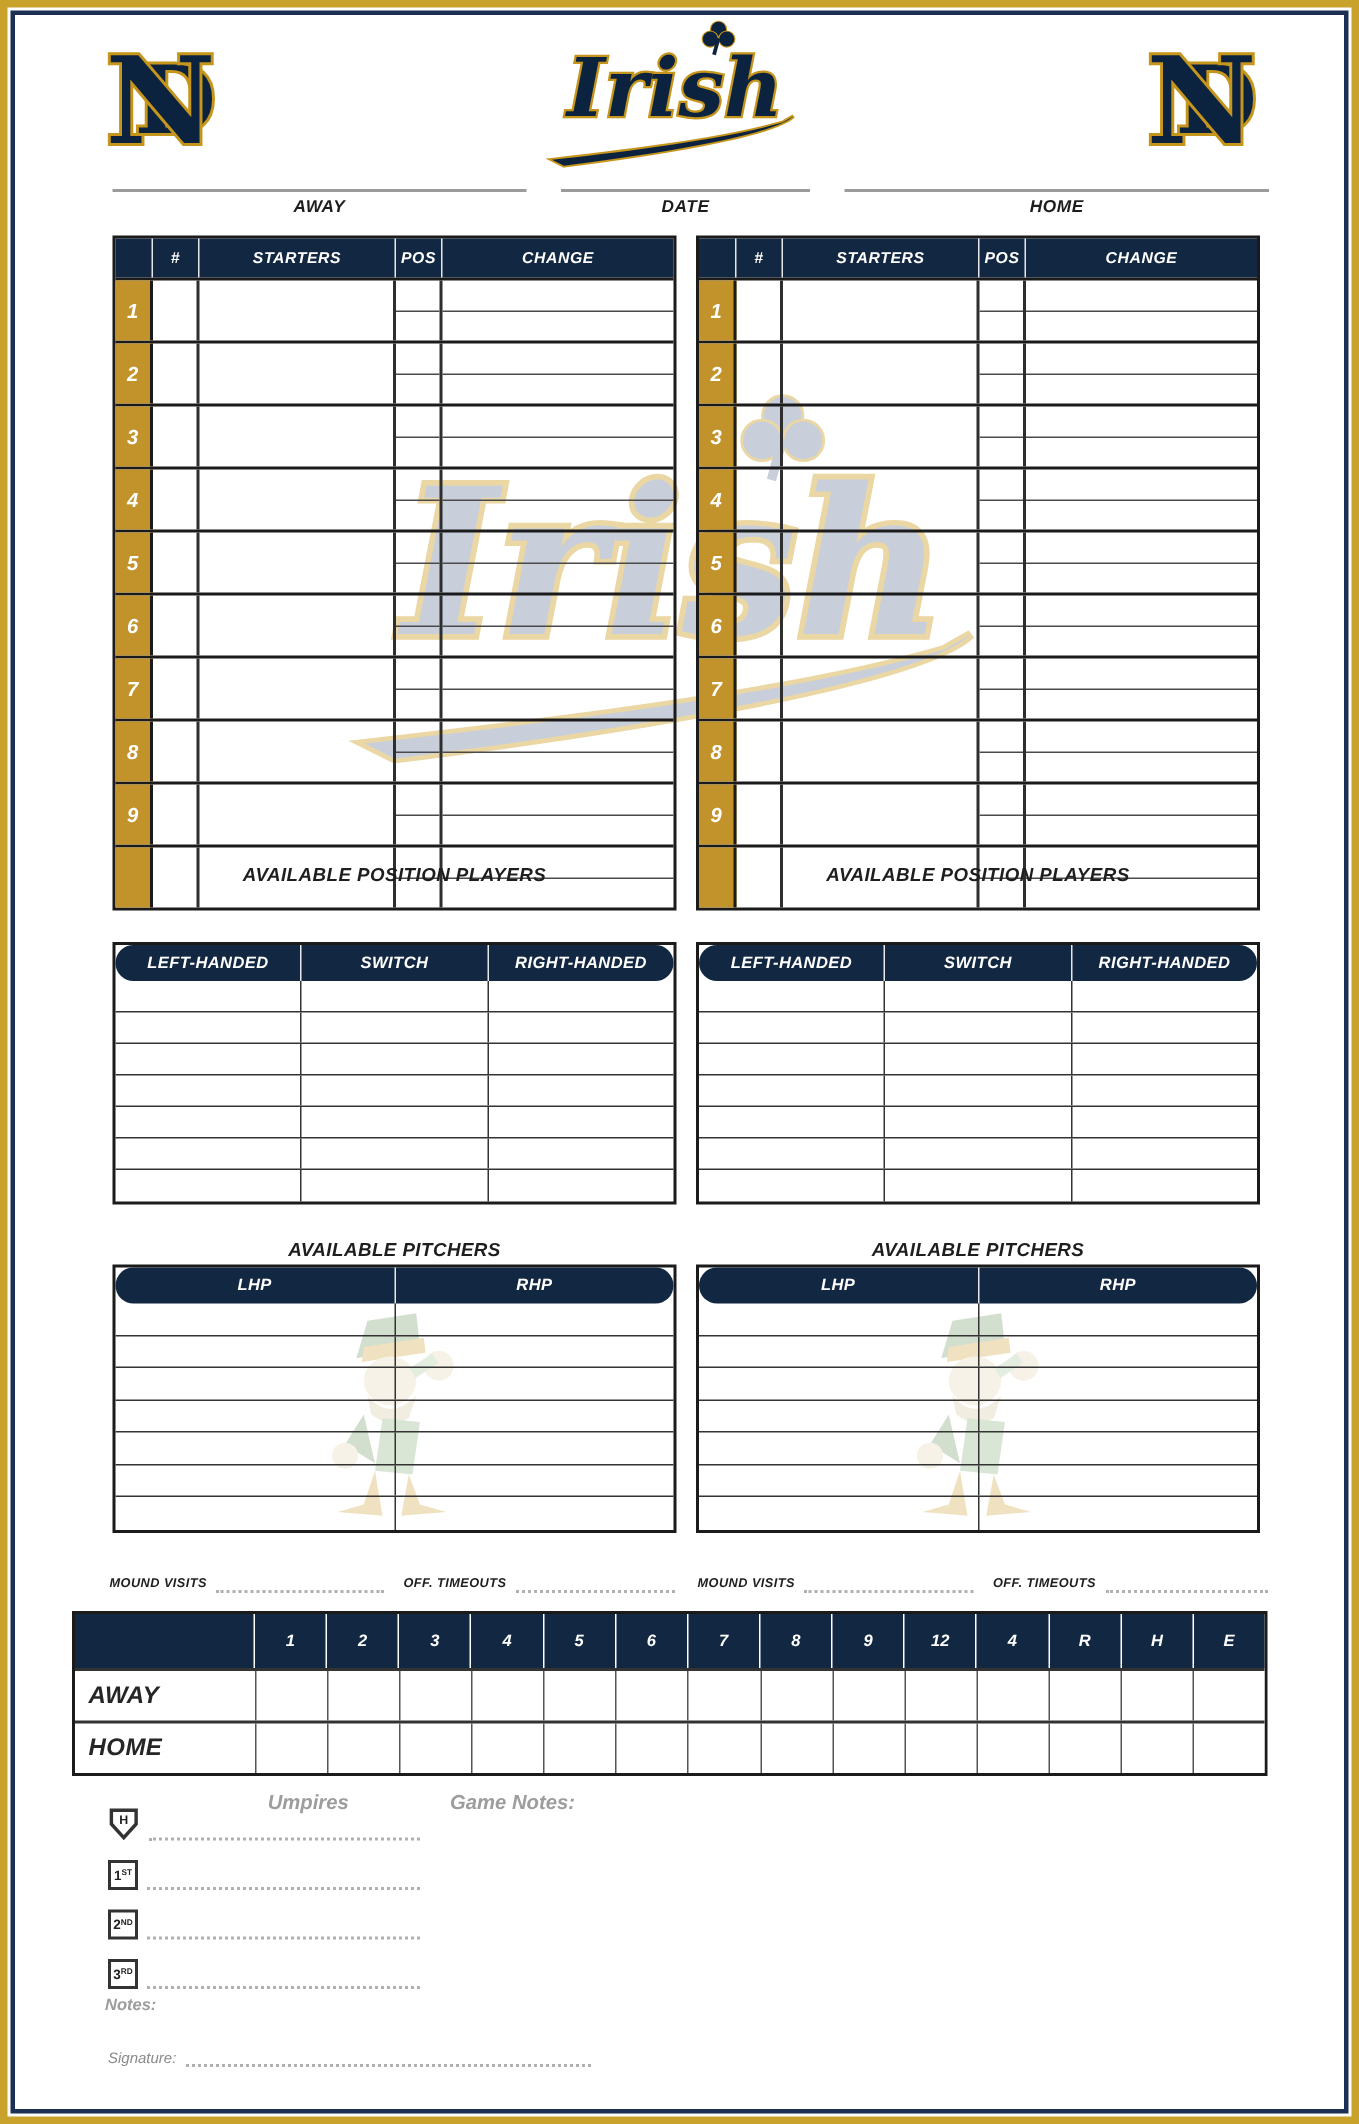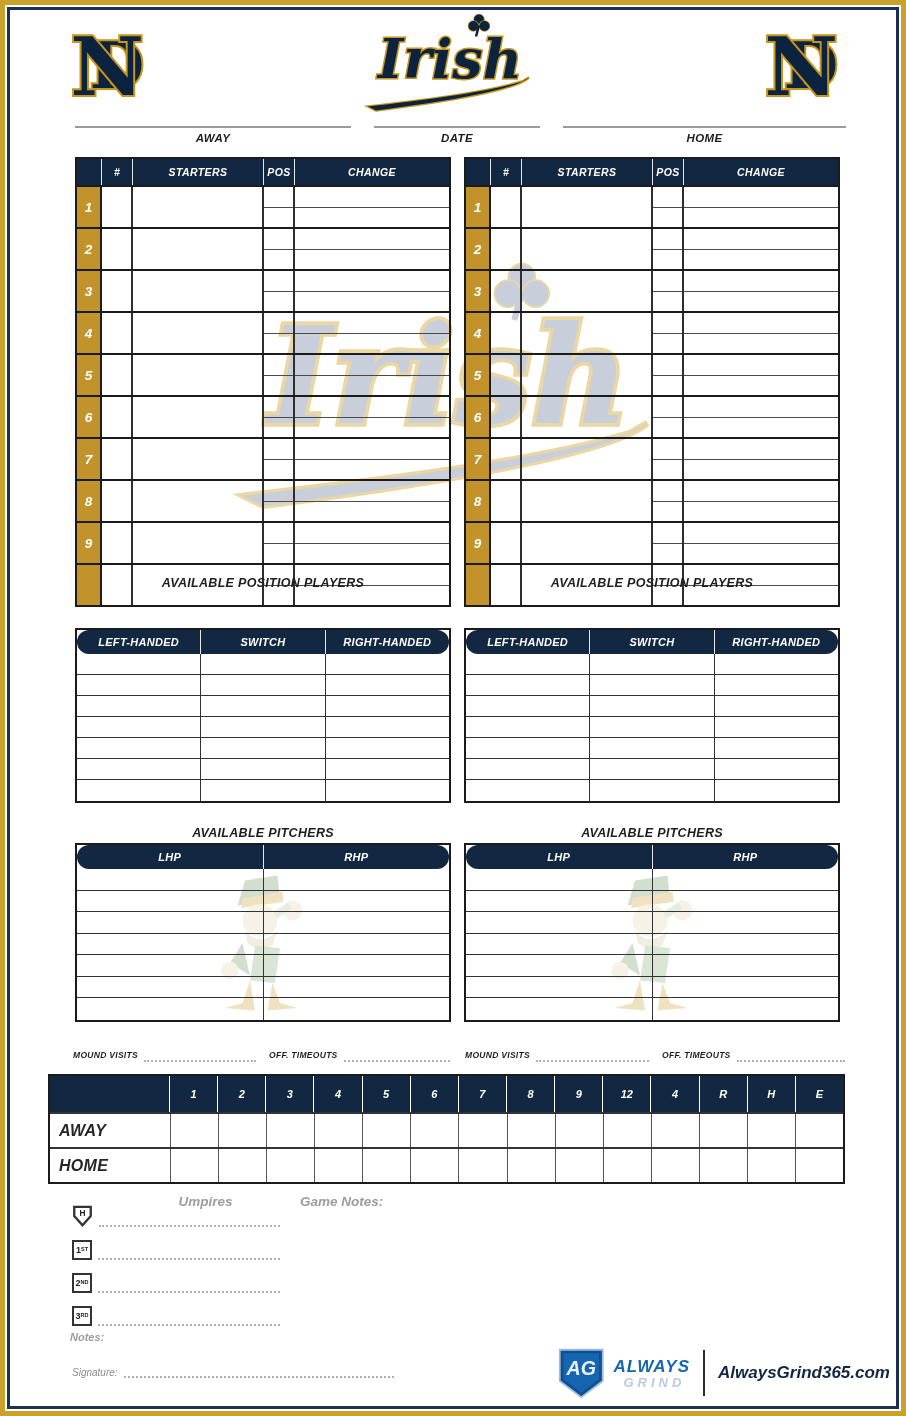--- a/index.html
+++ b/index.html
@@ -728,26 +728,13 @@
         <span class="dotline"></span>
       </div>
     </div>
   <div class="notes-label">Notes:</div>
 
   <div class="signature-row">
     <span class="signature-label">Signature:</span>
     <span class="dotline"></span>
   </div>
 
-  <div class="brand">
-    <svg width="48" height="54" viewBox="0 0 52 58">
-      <path d="M2 3 H50 V38 L26 56 L2 38 Z" fill="#0E4F92" stroke="#9FBADB" stroke-width="2"></path>
-      <path d="M6 7 H46 V36 L26 51 L6 36 Z" fill="#1565B0"></path>
-      <text x="26" y="31" text-anchor="middle" font-family="Liberation Sans, sans-serif" font-style="italic" font-weight="bold" font-size="22" fill="#EAF1F9">AG</text>
-    </svg>
-    <div class="brand-text">
-      <div class="brand-always">ALWAYS</div>
-      <div class="brand-grind">GRIND</div>
-    </div>
-    <div class="brand-divider"></div>
-    <div class="brand-site">AlwaysGrind365.com</div>
-  </div>
 </div>
 
 </body></html>

